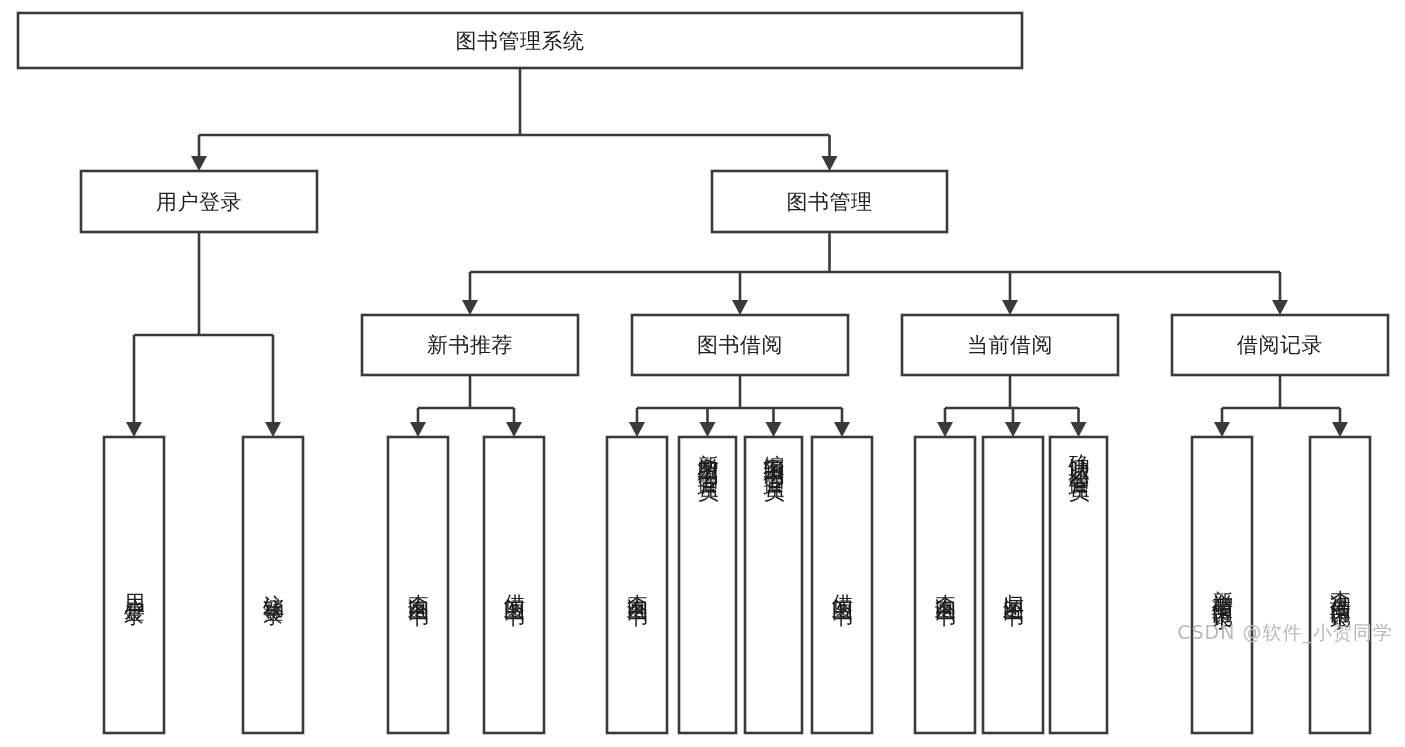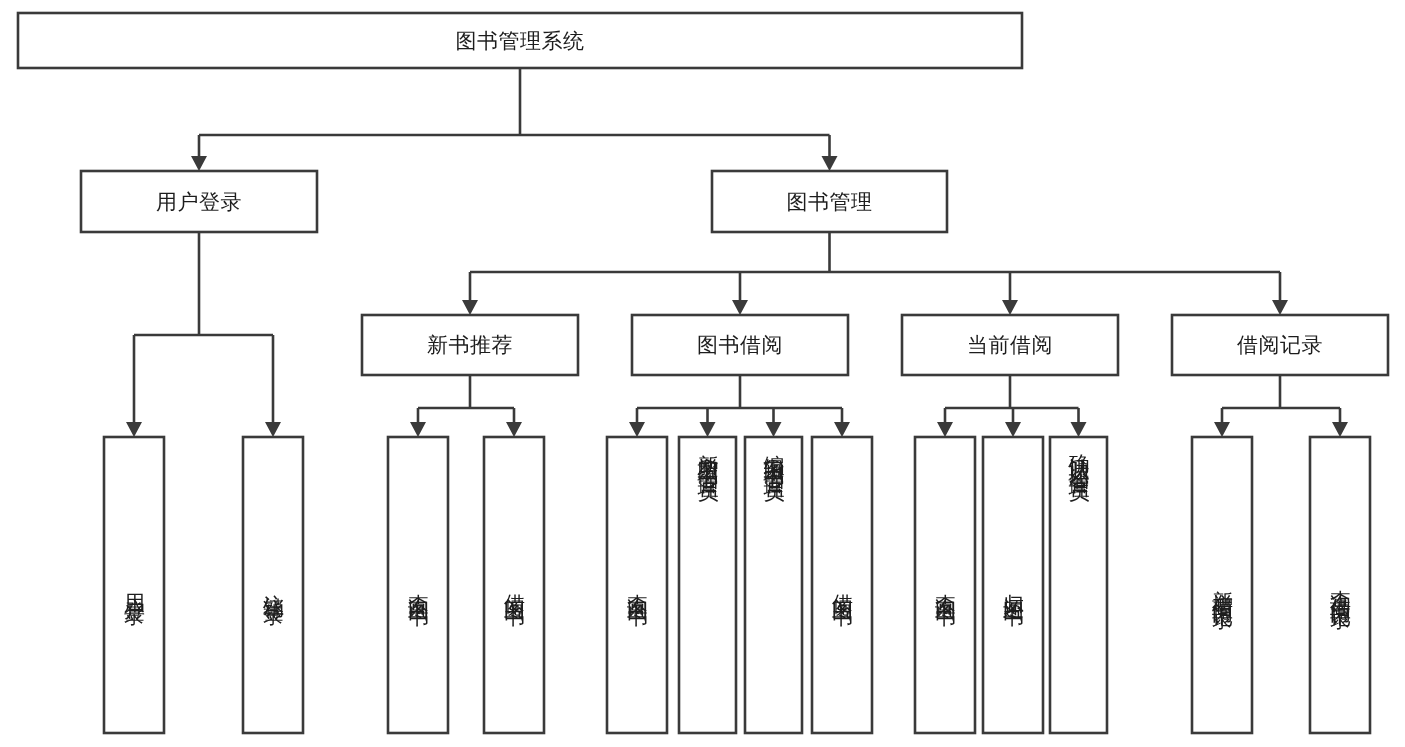--- a/index.html
+++ b/index.html
@@ -247,13 +247,14 @@
       <div class="vertical-label-wrap align-top" style="left: 1050px; top: 437px; width: 57px; height: 296px;">
         <span class="vertical-text">确认归还（管理员）</span>
       </div>
       <div class="vertical-label-wrap" style="left: 1192px; top: 437px; width: 60px; height: 296px;">
         <span class="vertical-text">新增借阅记录</span>
       </div>
       <div class="vertical-label-wrap" style="left: 1310px; top: 437px; width: 60px; height: 296px;">
         <span class="vertical-text">查询借阅记录</span>
       </div>
     </div>
+  <div class="watermark">CSDN @软件_小贺同学</div>
 </div>
 
 </body></html>

